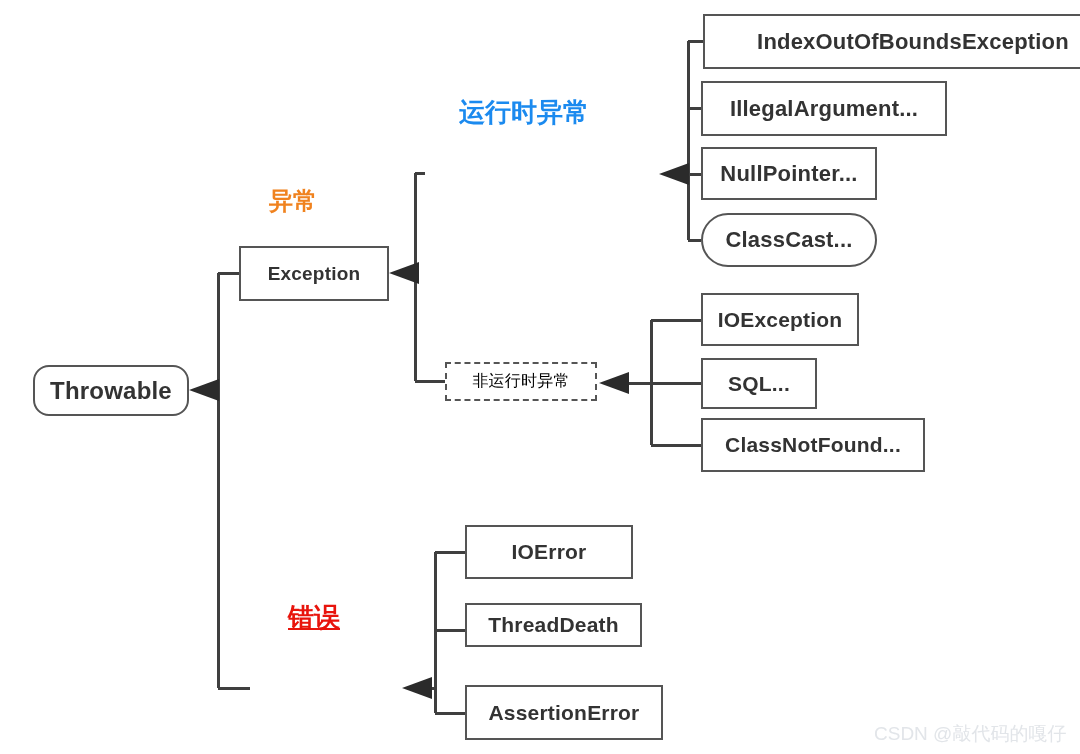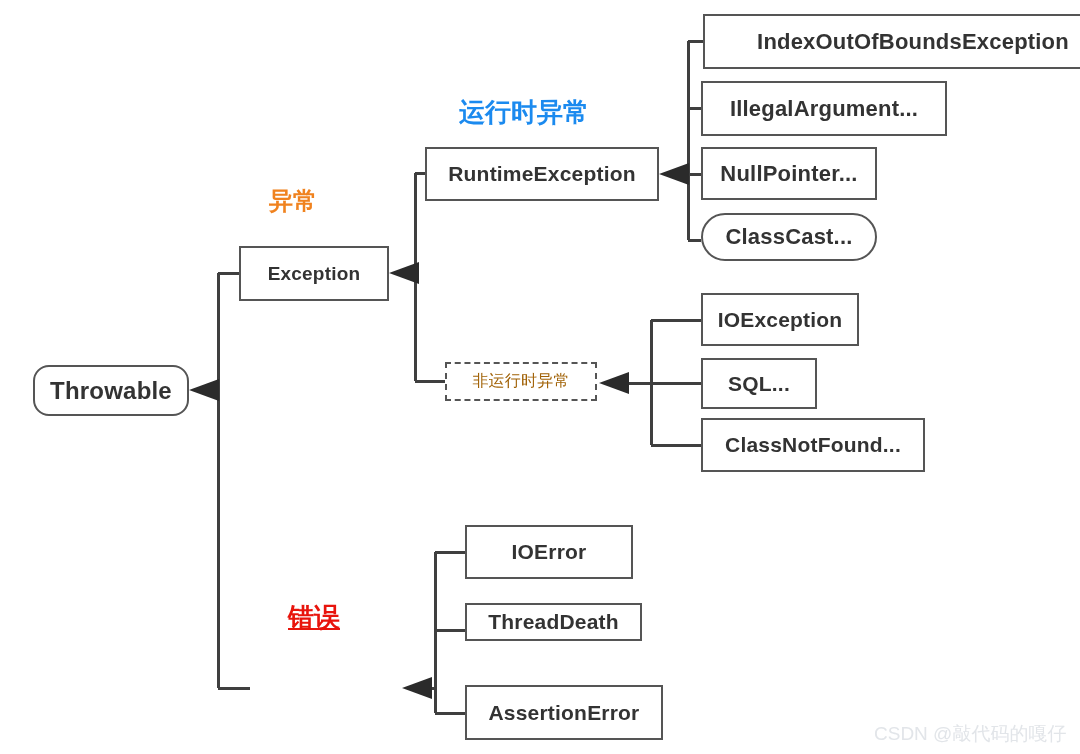--- a/index.html
+++ b/index.html
@@ -33,21 +33,21 @@
     align-items: center;
     justify-content: center;
     color: #333333;
     font-weight: bold;
     letter-spacing: 0.2px;
     white-space: nowrap;
   }
   .node-box.dashed {
     border: 2px dashed #555555;
     font-weight: normal;
-    color: #a16207;
+    color: #000000;
   }
   .node-label {
     pointer-events: none;
   }
   .caption {
     position: absolute;
     font-weight: bold;
     white-space: nowrap;
   }
   .caption.orange { color: #F0821E; }
@@ -113,61 +113,58 @@
 
   <div class="node-box" style="left:33px; top:365px; width:156px; height:51px; font-size:24px;border-radius:16px;">
     <span class="node-label">Throwable</span>
   </div>
 
   <div class="node-box" style="left:239px; top:246px; width:150px; height:55px; font-size:19px;">
     <span class="node-label">Exception</span>
   </div>
 
 
-  <div class="node-box" style="left:425px; top:147px; width:234px; height:54px; font-size:21px;">
-    <span class="node-label">RuntimeException</span>
-  </div>
 
   <div class="node-box dashed" style="left:445px; top:362px; width:152px; height:39px; font-size:16px;">
     <span class="node-label">非运行时异常</span>
   </div>
 
   <div class="node-box" style="left:703px; top:14px; width:420px; height:55px; font-size:22px;">
     <span class="node-label">IndexOutOfBoundsException</span>
   </div>
 
   <div class="node-box" style="left:701px; top:81px; width:246px; height:55px; font-size:22px;">
     <span class="node-label">IllegalArgument...</span>
   </div>
 
   <div class="node-box" style="left:701px; top:147px; width:176px; height:53px; font-size:22px;">
     <span class="node-label">NullPointer...</span>
   </div>
 
-  <div class="node-box" style="left:701px; top:213px; width:176px; height:48px; font-size:22px;border-radius:27px;">
+  <div class="node-box" style="left:701px; top:213px; width:176px; height:54px; font-size:22px;border-radius:27px;">
     <span class="node-label">ClassCast...</span>
   </div>
 
   <div class="node-box" style="left:701px; top:293px; width:158px; height:53px; font-size:21px;">
     <span class="node-label">IOException</span>
   </div>
 
   <div class="node-box" style="left:701px; top:358px; width:116px; height:51px; font-size:21px;">
     <span class="node-label">SQL...</span>
   </div>
 
   <div class="node-box" style="left:701px; top:418px; width:224px; height:54px; font-size:21px;">
     <span class="node-label">ClassNotFound...</span>
   </div>
 
   <div class="node-box" style="left:465px; top:525px; width:168px; height:54px; font-size:21px;">
     <span class="node-label">IOError</span>
   </div>
 
-  <div class="node-box" style="left:465px; top:603px; width:177px; height:38px; font-size:21px;">
+  <div class="node-box" style="left:465px; top:603px; width:177px; height:44px; font-size:21px;">
     <span class="node-label">ThreadDeath</span>
   </div>
 
   <div class="node-box" style="left:465px; top:685px; width:198px; height:55px; font-size:21px;">
     <span class="node-label">AssertionError</span>
   </div>
 
   <div class="caption orange" style="left:269px; top:185px; font-size:24px;">异常</div>
 
   <div class="caption blue" style="left:459px; top:95px; font-size:26px;">运行时异常</div>

